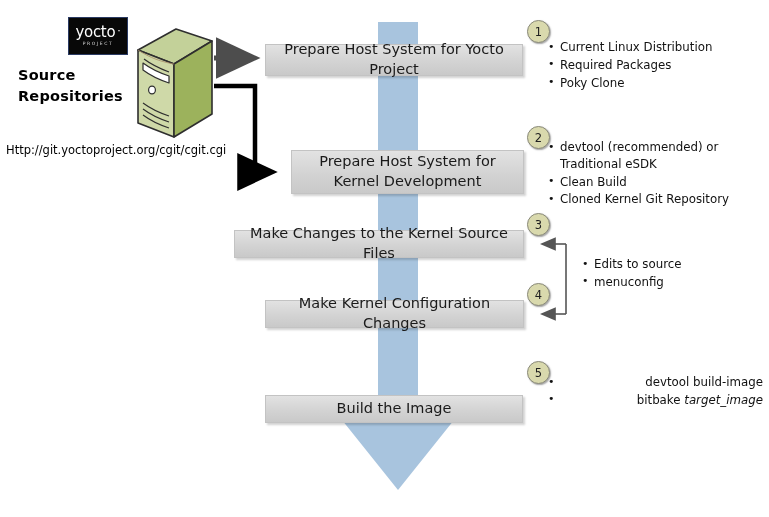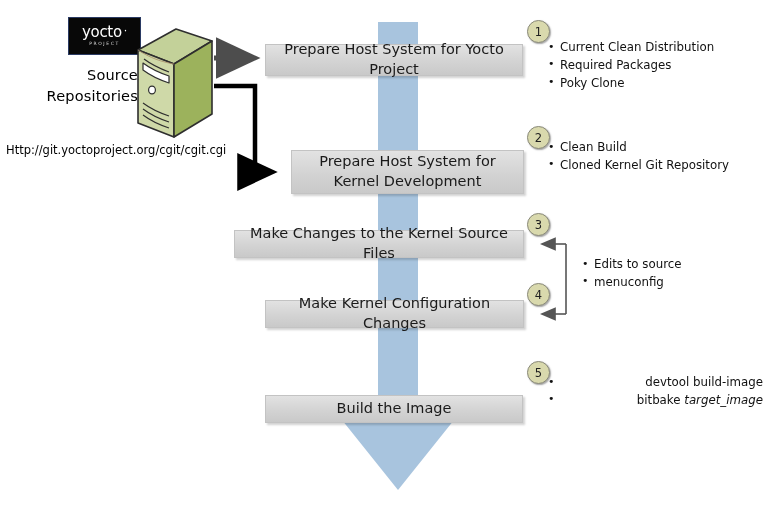--- a/index.html
+++ b/index.html
@@ -16,21 +16,21 @@
     height: 517px;
     background: #ffffff;
     overflow: hidden;
   }
 
   
   .logo-box {
     position: absolute;
     left: 68px;
     top: 17px;
-    width: 73px;
+    width: 60px;
     height: 38px;
     background: #080808;
     border: 1px solid #2a3a63;
     box-sizing: border-box;
     display: flex;
     flex-direction: column;
     align-items: center;
     justify-content: center;
   }
   .logo-main {
@@ -52,22 +52,22 @@
     line-height: 1;
     margin-top: 2px;
   }
 
   
   .source-label {
     position: absolute;
     left: 18px;
     top: 65px;
     width: 120px;
-    text-align: right;
-    font-weight: normal;
+    text-align: left;
+    font-weight: bold;
     font-size: 14.5px;
     color: #000000;
     line-height: 1.45;
     letter-spacing: 0.2px;
   }
   .source-url {
     position: absolute;
     left: 6px;
     top: 143px;
     font-size: 11.5px;
@@ -255,26 +255,27 @@
   <div class="pbox" id="box4">Make Kernel Configuration Changes</div>
   <div class="pbox" id="box5">Build the Image</div>
 
   <div class="step-circle" id="step1">1</div>
   <div class="step-circle" id="step2">2</div>
   <div class="step-circle" id="step3">3</div>
   <div class="step-circle" id="step4">4</div>
   <div class="step-circle" id="step5">5</div>
 
   <ul class="bullets" id="bul1">
-    <li>Current Clean Distribution</li>
+    <li>Current Linux Distribution</li>
     <li>Required Packages</li>
     <li>Poky Clone</li>
   </ul>
 
   <ul class="bullets" id="bul2">
+    <li>devtool (recommended) or Traditional eSDK</li>
     <li>Clean Build</li>
     <li>Cloned Kernel Git Repository</li>
   </ul>
 
   <ul class="bullets" id="bul3">
     <li>Edits to source</li>
     <li>menuconfig</li>
   </ul>
 
   <ul class="bullets" id="bul5">

